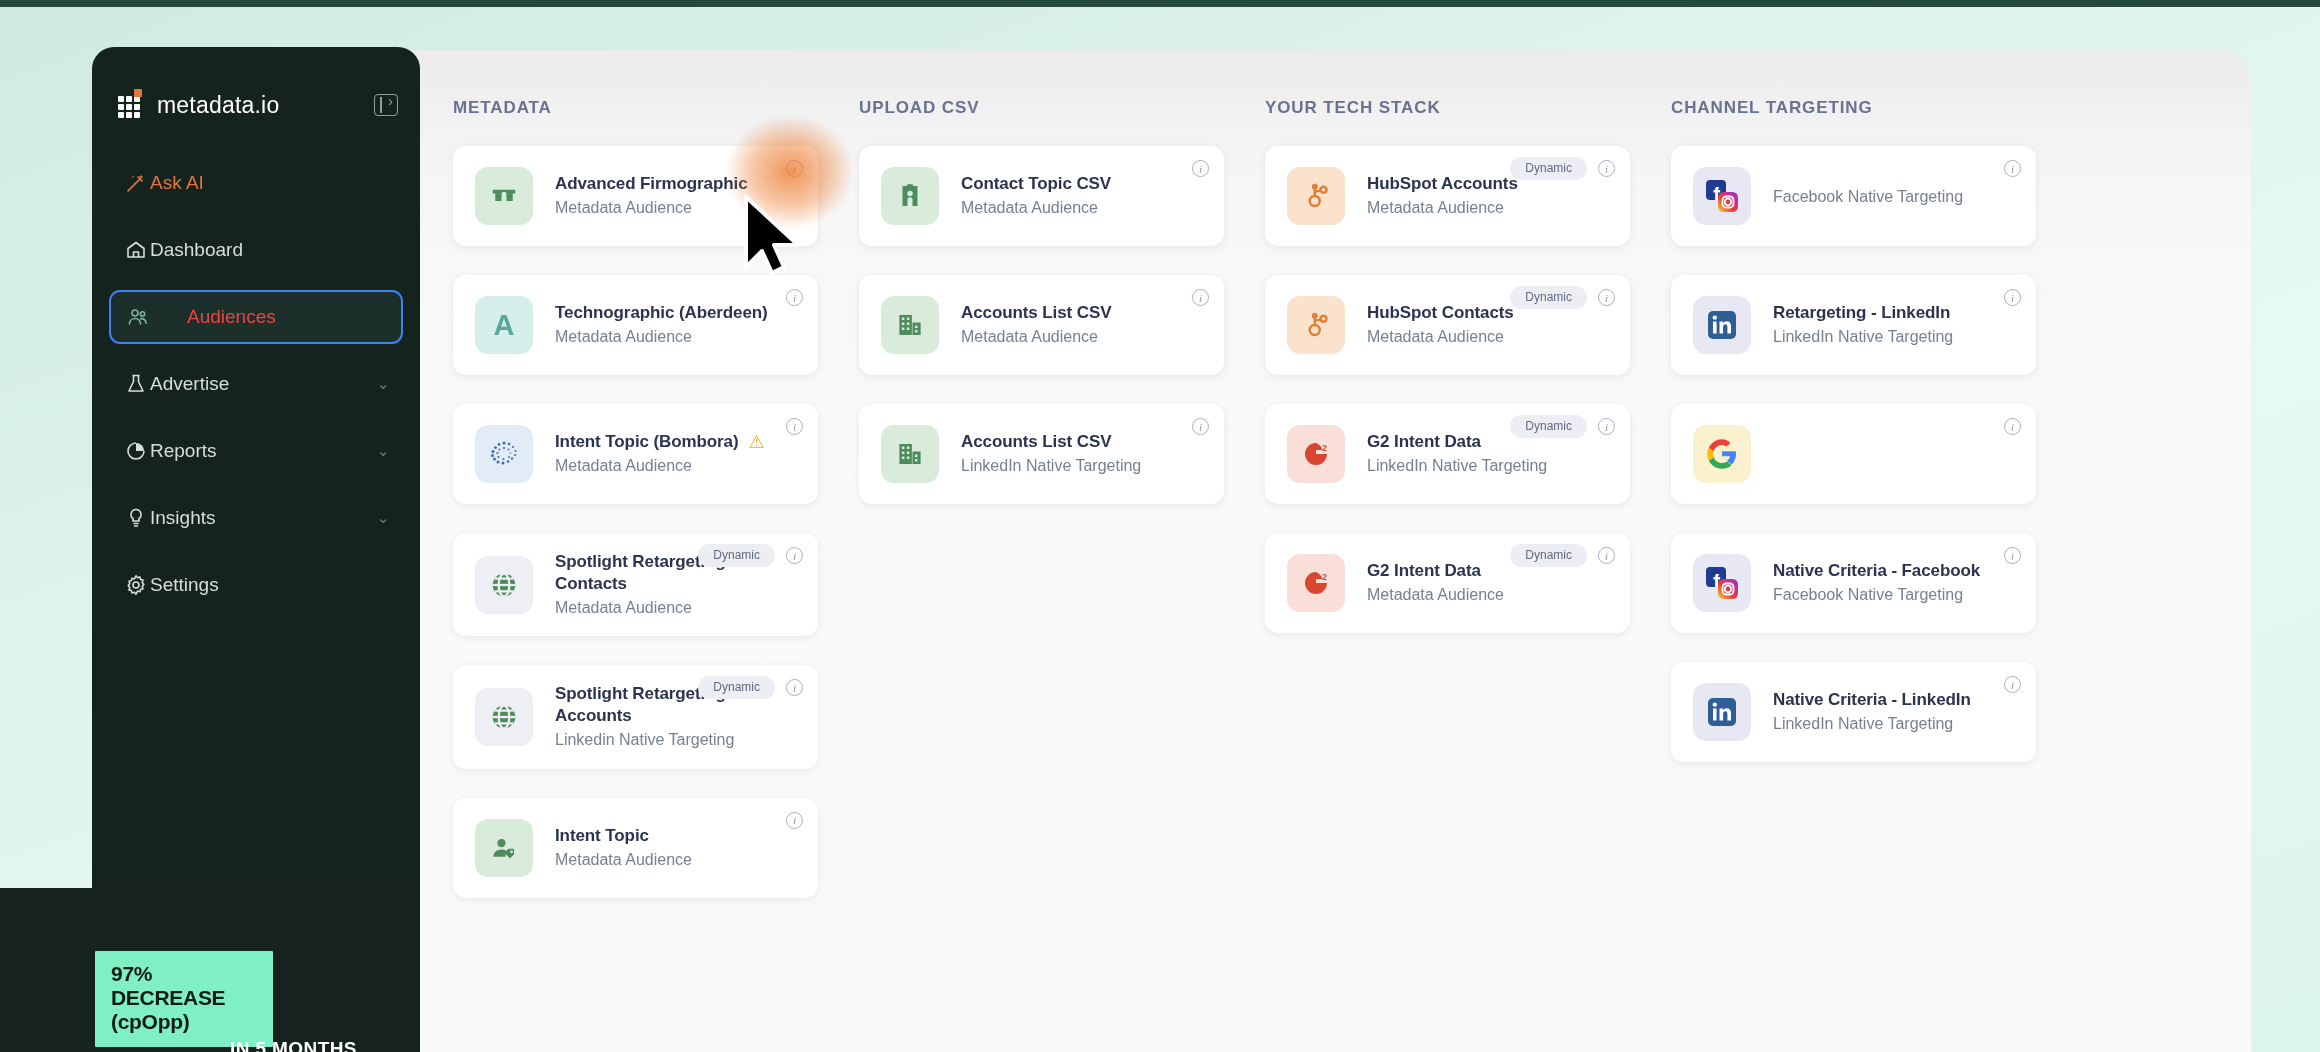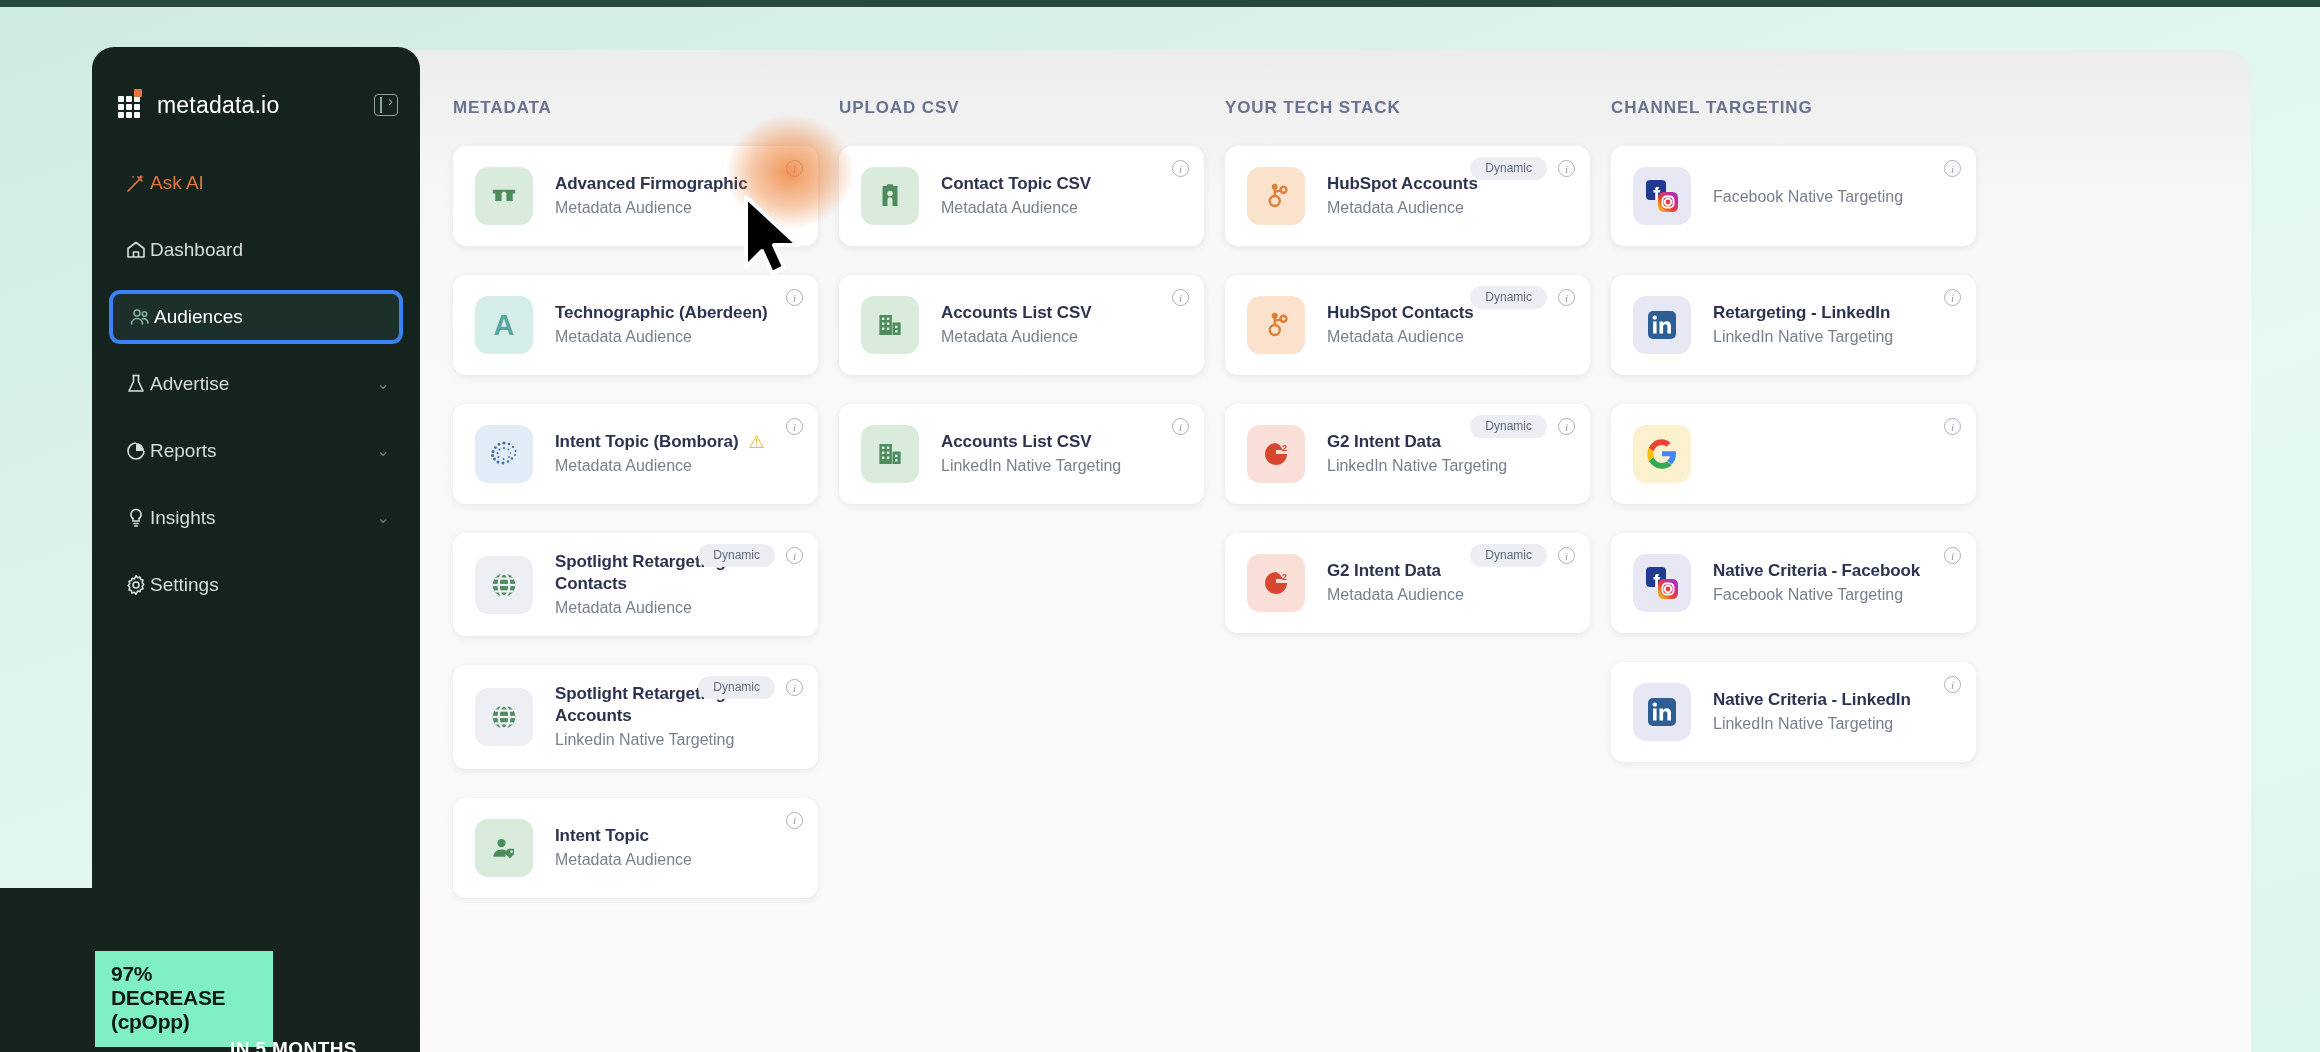--- a/index.html
+++ b/index.html
@@ -71,22 +71,23 @@
     margin-bottom: 13px;
     cursor: pointer;
     color: #d5dedb;
     font-size: 19px;
   }
   .nav-item .ico { width: 26px; height: 26px; flex: 0 0 auto; display: flex; align-items: center; justify-content: center; }
   .nav-item .lbl { margin-left: 1px; }
   .nav-item.accent { color: #e2763a; }
   .nav-item.active {
     background: #1d2f2a;
-    border: 4px solid #3b82f6;
-    color: #ffffff;
+    border: 2px solid #3b82f6;
+    color: #ef4444;
+    gap: 35px;
   }
   .nav-item.active .lbl { font-weight: 400; }
   .chev { margin-left: auto; color: #5e7d72; font-size: 16px; line-height: 1; }
 
   
   .promo-overlay {
     position: absolute;
     left: 0; top: 888px;
     width: 420px; height: 164px;
     background: #16231f;
@@ -109,21 +110,21 @@
     left: 230px; top: 150px;
     color: #ffffff; font-weight: bold; font-size: 19px; letter-spacing: .4px;
   }
 
   
   .board {
     position: absolute;
     left: 453px; top: 98px;
     width: 1620px;
     display: flex;
-    gap: 21px;
+    gap: 41px;
     z-index: 2;
   }
   .column { width: 365px; }
   .col-head {
     font-size: 17px; font-weight: bold; letter-spacing: .9px;
     color: #69728e; margin-bottom: 28px; text-transform: uppercase;
   }
 
   .card {
     position: relative;

